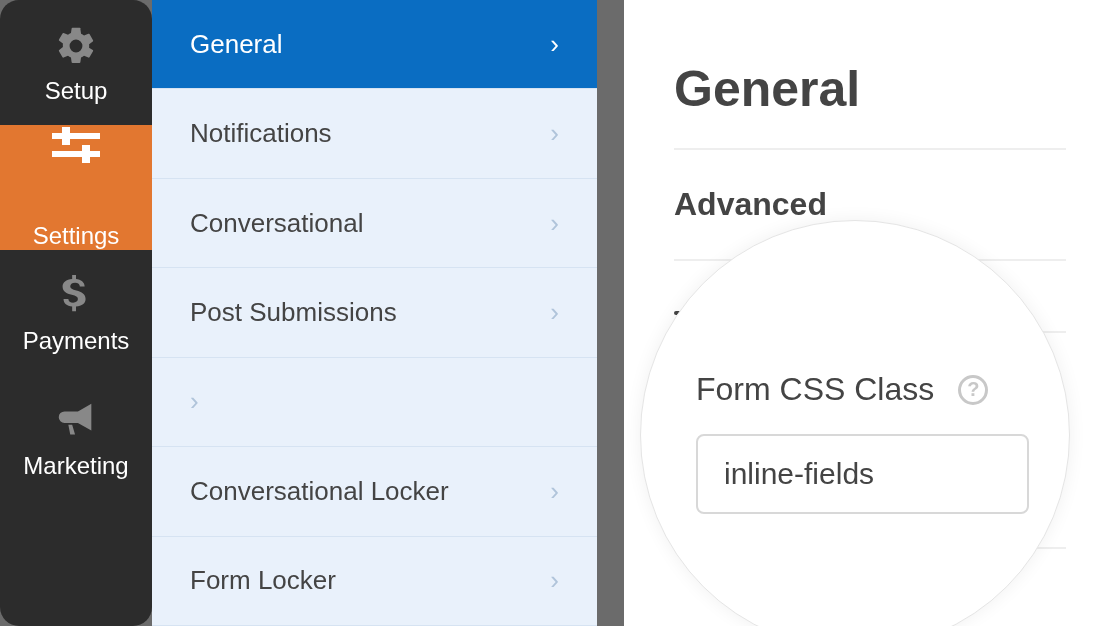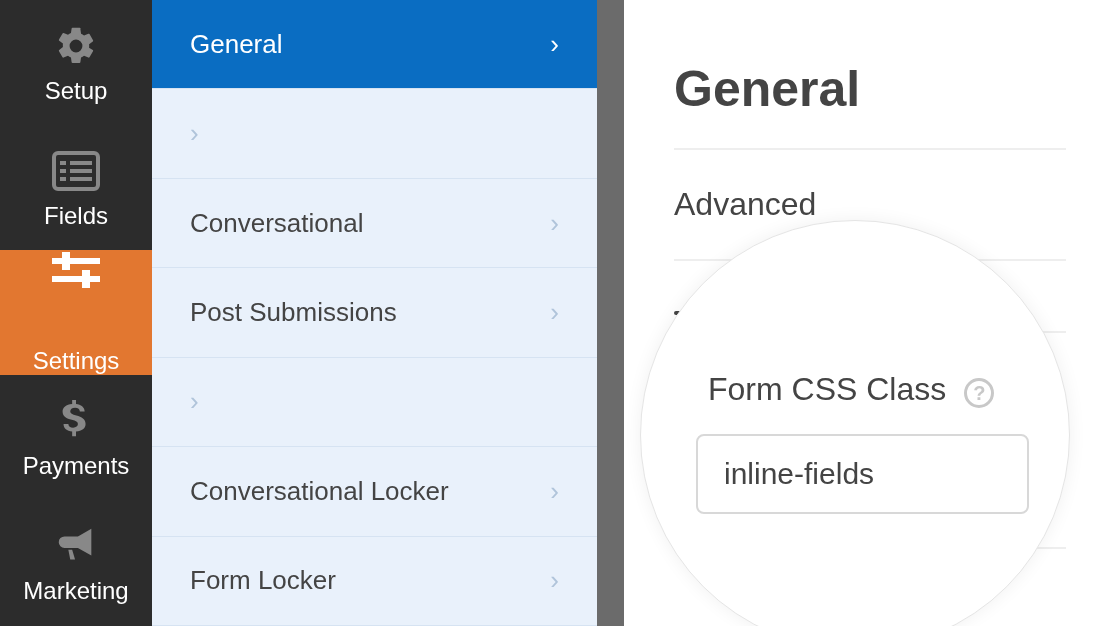--- a/index.html
+++ b/index.html
@@ -18,20 +18,21 @@
       display: flex;
       height: 100%;
     }
     
     .icon-sidebar {
       width: 152px;
       background: #2c2c2c;
       display: flex;
       flex-direction: column;
       flex-shrink: 0;
+      border-radius: 19px;
     }
     .icon-sidebar-item {
       display: flex;
       flex-direction: column;
       align-items: center;
       justify-content: center;
       height: 125px;
       cursor: pointer;
       color: #fff;
     }
@@ -108,21 +109,21 @@
       font-weight: 700;
       color: #444;
       margin-bottom: 30px;
     }
     .hr {
       height: 2px;
       background: #eee;
     }
     .main h2 {
       font-size: 32px;
-      font-weight: 400;
+      font-weight: 700;
       color: #444;
       padding: 36px 0 36px 0;
     }
     .content-lines {
       position: relative;
     }
     .content-lines .hr {
       margin-bottom: 70px;
     }
     .content-lines .stub {
@@ -143,24 +144,23 @@
       height: 430px;
       border-radius: 50%;
       background: #fff;
       border: 1px solid #e5e5e5;
       box-shadow: 0 0 18px rgba(0,0,0,0.06);
       padding: 150px 40px 0 55px;
       overflow: hidden;
     }
     .field-label-row {
       display: flex;
-      align-items: flex-end;
-      gap: 18px;
+      align-items: center;
+      gap: 24px;
       margin-bottom: 26px;
-      margin-left: 12px;
     }
     .field-label {
       font-size: 32px;
       color: #444;
       font-weight: 400;
     }
     .help-icon {
       width: 30px;
       height: 30px;
       border: 3px solid #c8c8c8;
@@ -190,34 +190,20 @@
 
   <div class="icon-sidebar">
     <div class="icon-sidebar-item">
       <span class="icon-wrap">
         <svg width="44" height="44" viewBox="0 0 24 24">
             <path d="M19.14,12.94a7.14,7.14,0,0,0,.05-.94,7.14,7.14,0,0,0-.05-.94l2.03-1.58a.5.5,0,0,0,.12-.64l-1.92-3.32a.5.5,0,0,0-.6-.22l-2.39.96a7.03,7.03,0,0,0-1.62-.94l-.36-2.54A.5.5,0,0,0,13.9,2h-3.8a.5.5,0,0,0-.49.42L9.25,4.96a7.03,7.03,0,0,0-1.62.94l-2.39-.96a.5.5,0,0,0-.6.22L2.72,8.48a.5.5,0,0,0,.12.64l2.03,1.58a7.14,7.14,0,0,0-.05.94,7.14,7.14,0,0,0,.05.94L2.84,14.16a.5.5,0,0,0-.12.64l1.92,3.32a.5.5,0,0,0,.6.22l2.39-.96a7.03,7.03,0,0,0,1.62.94l.36,2.54a.5.5,0,0,0,.49.42h3.8a.5.5,0,0,0,.49-.42l.36-2.54a7.03,7.03,0,0,0,1.62-.94l2.39.96a.5.5,0,0,0,.6-.22l1.92-3.32a.5.5,0,0,0-.12-.64ZM12,15.5A3.5,3.5,0,1,1,15.5,12,3.5,3.5,0,0,1,12,15.5Z"></path>
           </svg>
       </span>
       <span class="label">Setup</span>
     </div>
-    <div class="icon-sidebar-item">
-      <span class="icon-wrap">
-        <svg width="48" height="40" viewBox="0 0 24 20">
-            <rect x="1" y="1" width="22" height="18" rx="2" fill="none" stroke="#888" stroke-width="2"></rect>
-            <rect x="4" y="5" width="3" height="2"></rect>
-            <rect x="9" y="5" width="11" height="2"></rect>
-            <rect x="4" y="9" width="3" height="2"></rect>
-            <rect x="9" y="9" width="11" height="2"></rect>
-            <rect x="4" y="13" width="3" height="2"></rect>
-            <rect x="9" y="13" width="11" height="2"></rect>
-          </svg>
-      </span>
-      <span class="label">Fields</span>
-    </div>
     <div class="icon-sidebar-item active">
       <span class="icon-wrap">
         <svg width="50" height="40" viewBox="0 0 24 20">
             <rect x="0" y="3" width="24" height="3"></rect>
             <rect x="5" y="0" width="4" height="9"></rect>
             <rect x="0" y="12" width="24" height="3"></rect>
             <rect x="15" y="9" width="4" height="9"></rect>
           </svg>
       </span>
       <span class="label">Settings</span>
@@ -239,20 +225,21 @@
       <span class="label">Marketing</span>
     </div>
   </div>
 
   <div class="submenu">
     <div class="submenu-item active">
       <span>General</span>
       <span class="chevron">›</span>
     </div>
     <div class="submenu-item">
+      <span>Notifications</span>
       <span class="chevron">›</span>
     </div>
     <div class="submenu-item">
       <span>Conversational</span>
       <span class="chevron">›</span>
     </div>
     <div class="submenu-item">
       <span>Post Submissions</span>
       <span class="chevron">›</span>
     </div>

